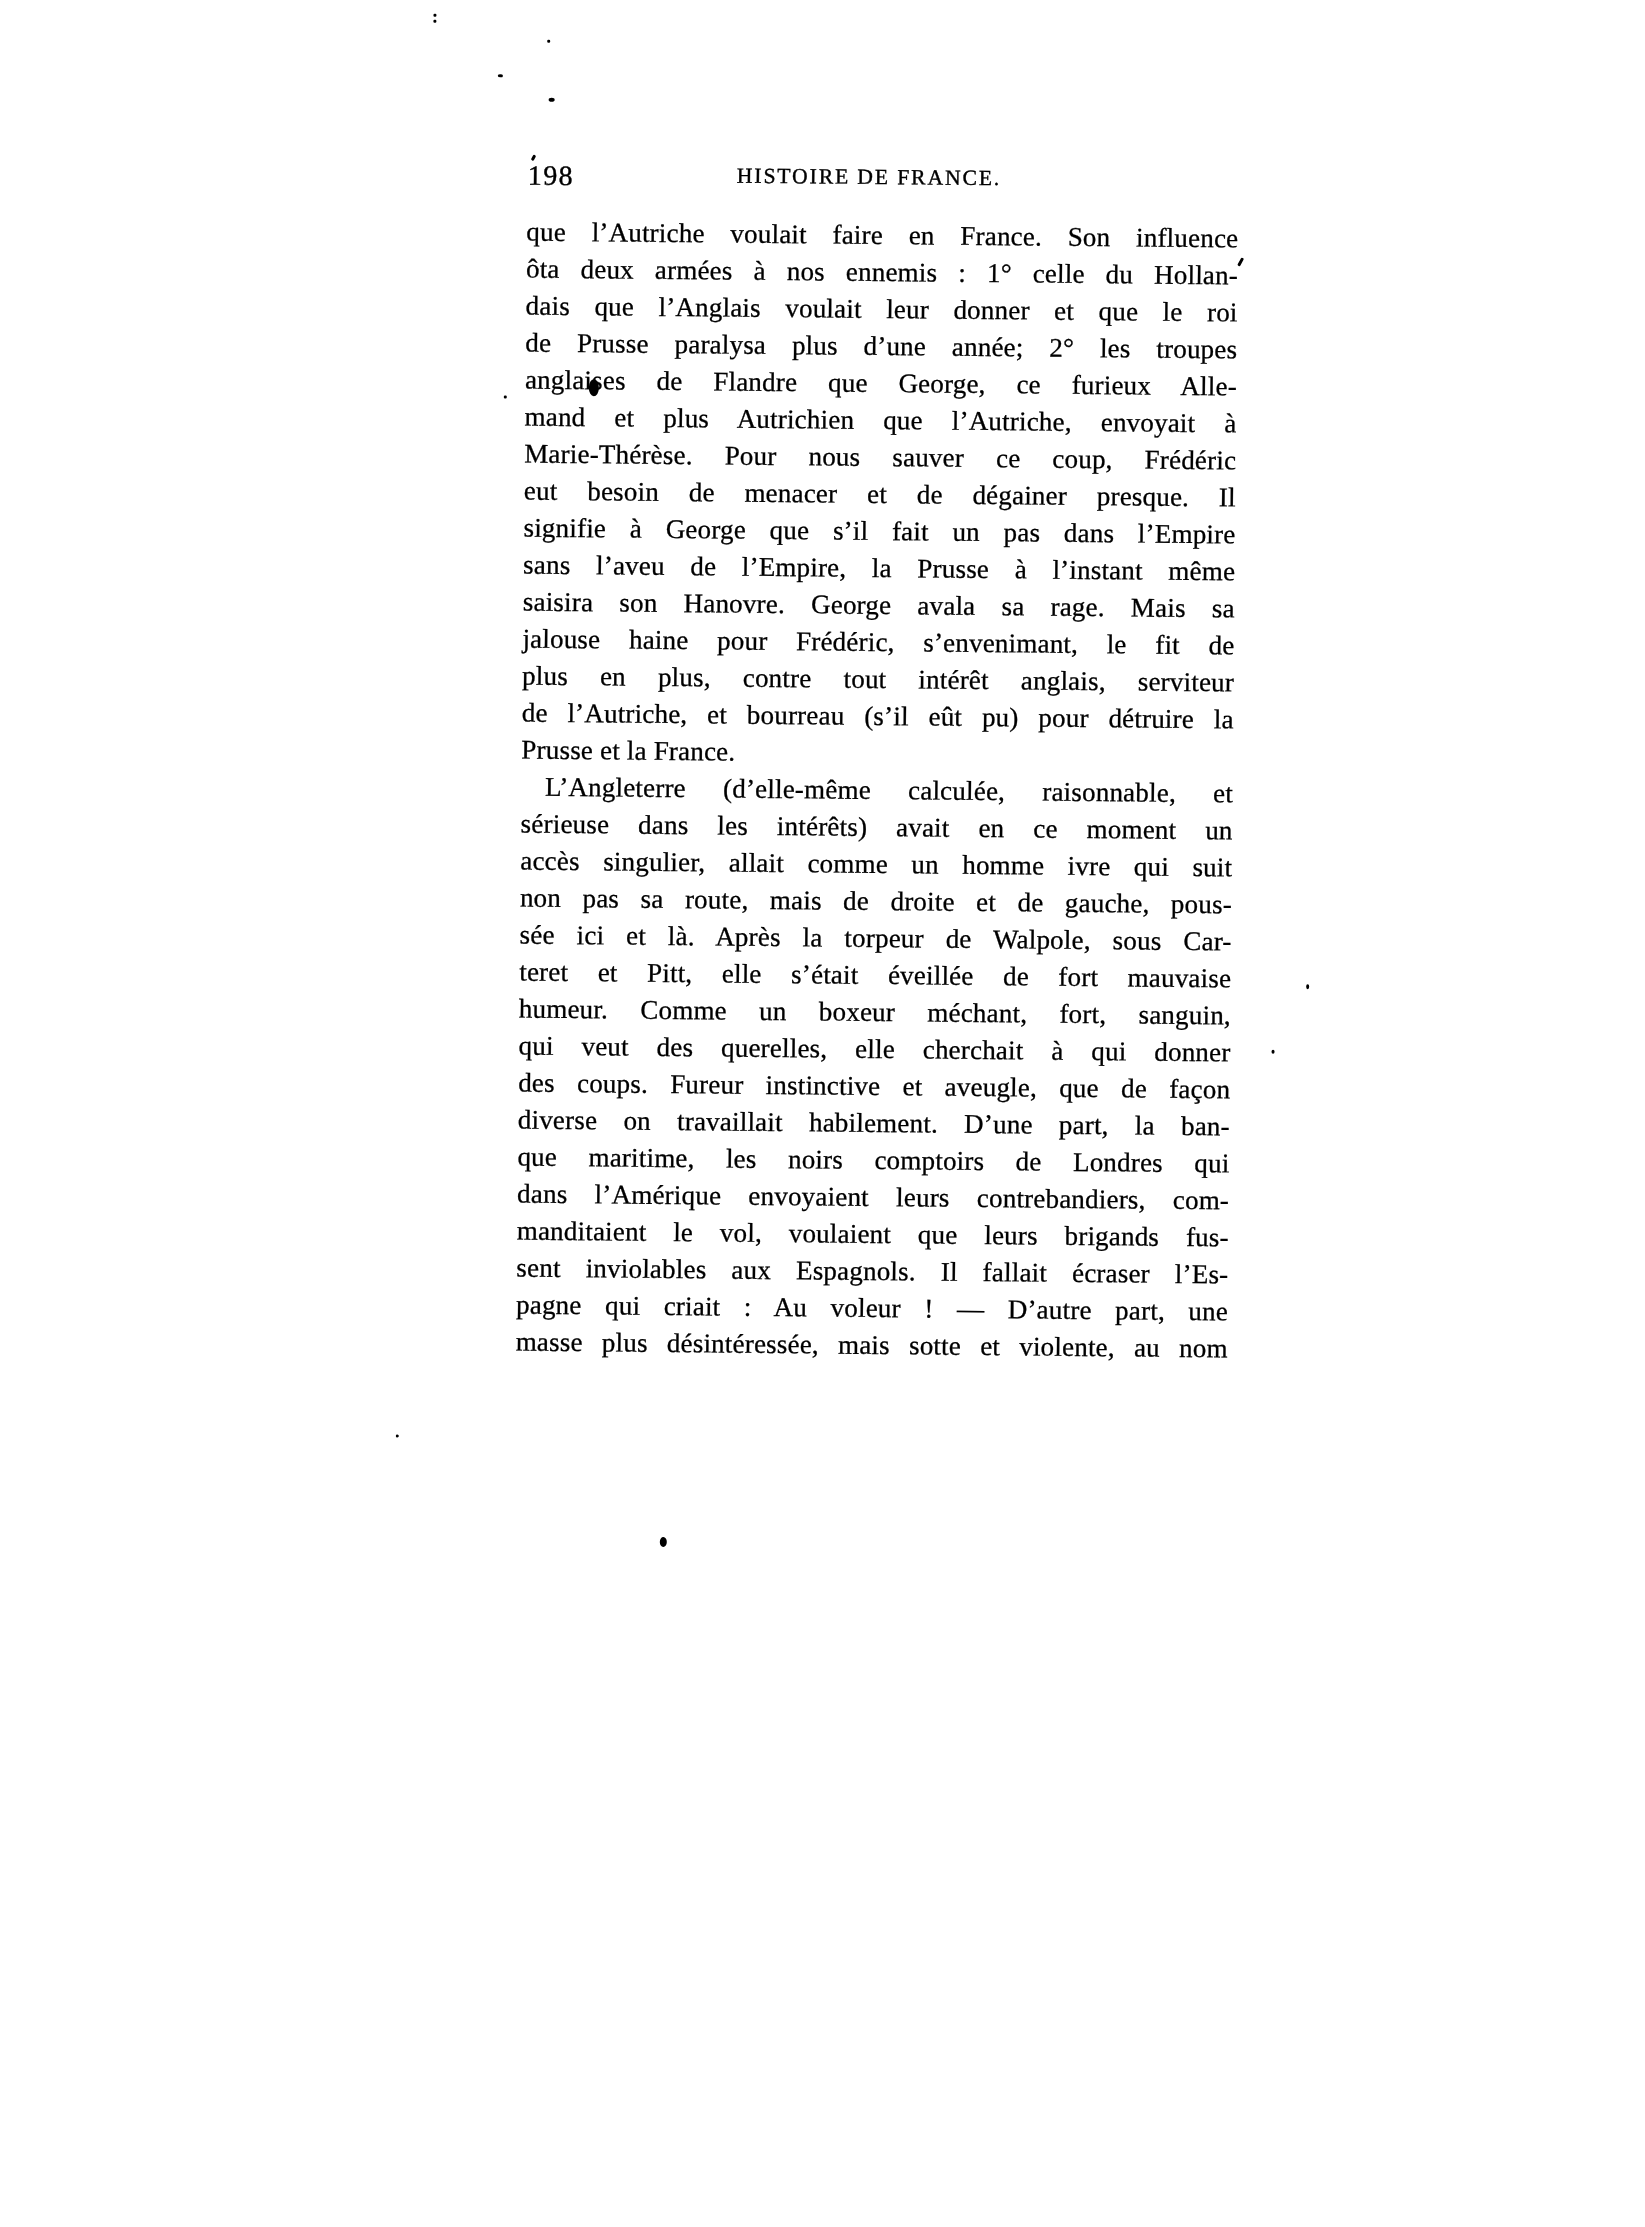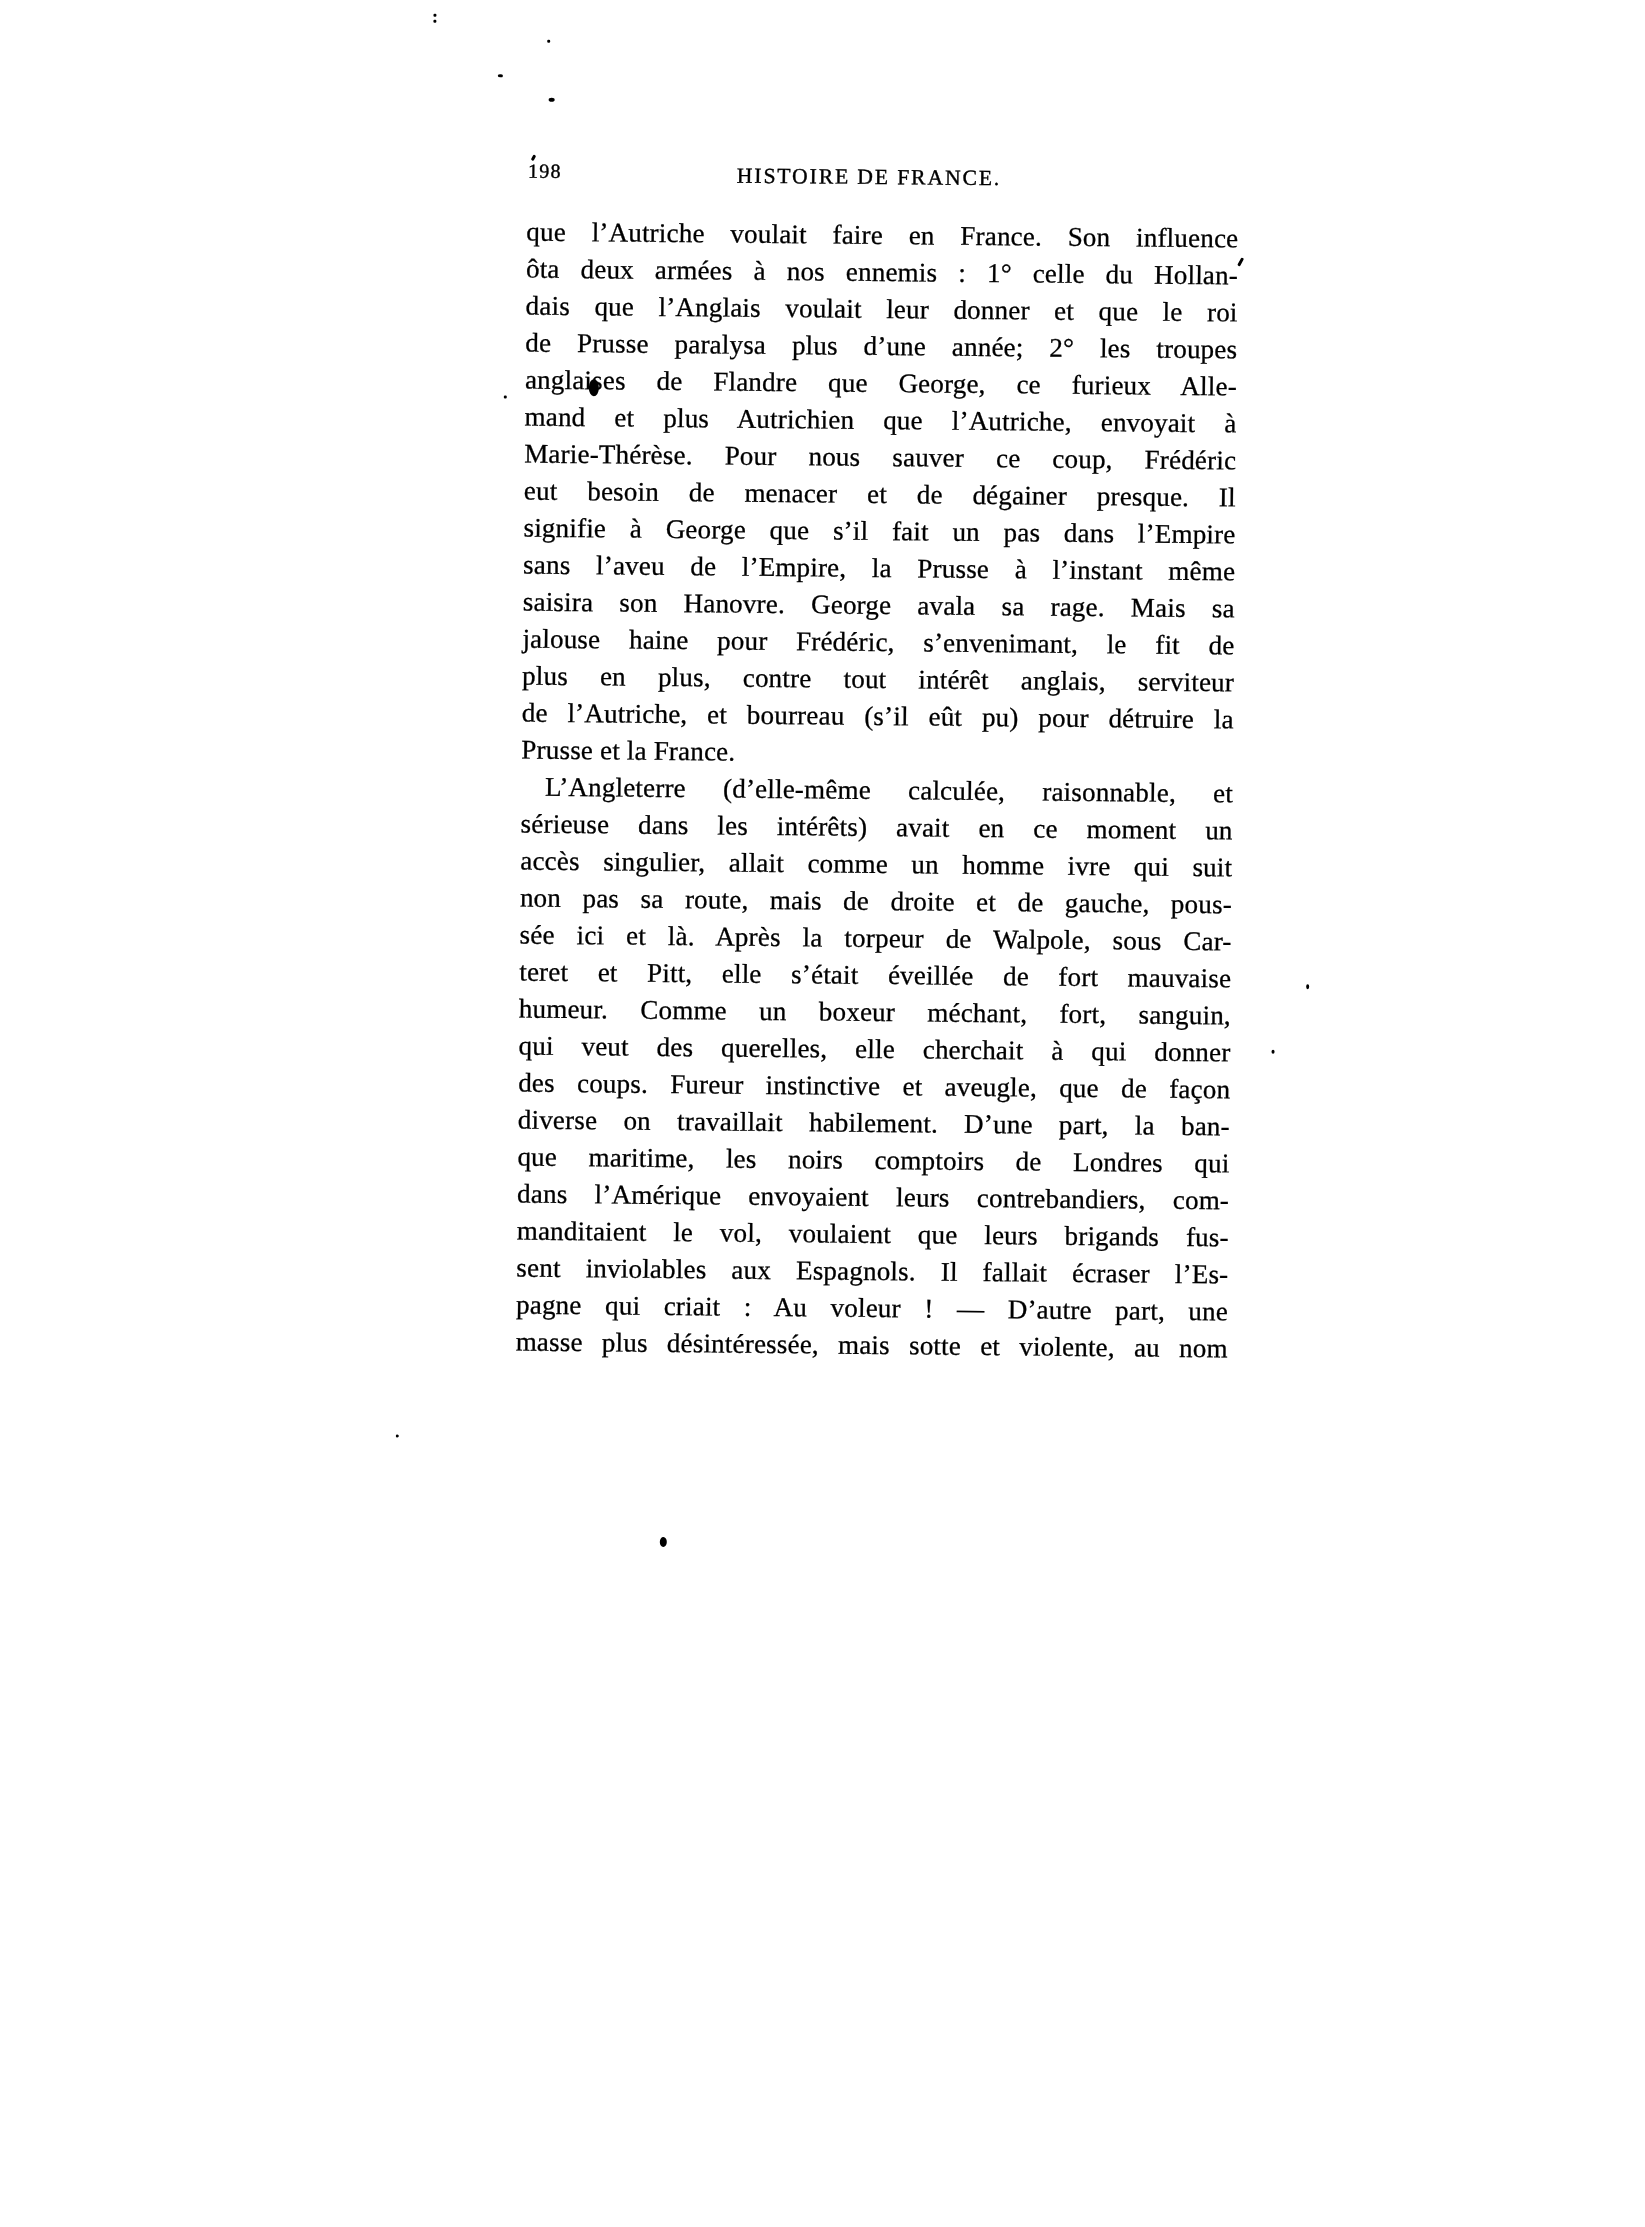--- a/index.html
+++ b/index.html
@@ -8,21 +8,21 @@
     background:#ffffff;color:#000;
     font-family:"Liberation Serif","DejaVu Serif",serif;
   }
   .rot{
     position:absolute;left:0;top:0;width:1646px;height:2227px;
     transform:rotate(0.55deg);
     transform-origin:876px 794px;
   }
   .page-number{
     position:absolute;left:522px;top:163px;
-    font-size:20px;letter-spacing:1.3px;
+    font-size:28px;letter-spacing:1.3px;
     -webkit-text-stroke:0.4px #000;
   }
   .running-title{
     position:absolute;left:731px;top:165px;
     font-size:21.6px;letter-spacing:1.9px;
     -webkit-text-stroke:0.4px #000;
     white-space:nowrap;
   }
   .text-block{
     position:absolute;left:521px;top:217px;width:712px;

